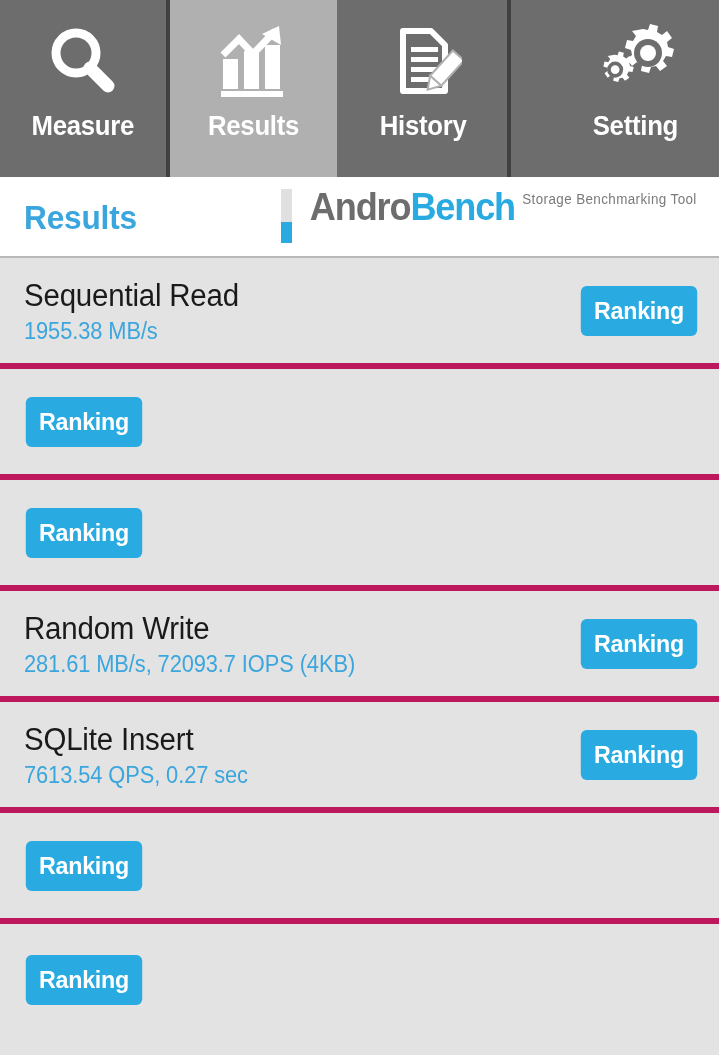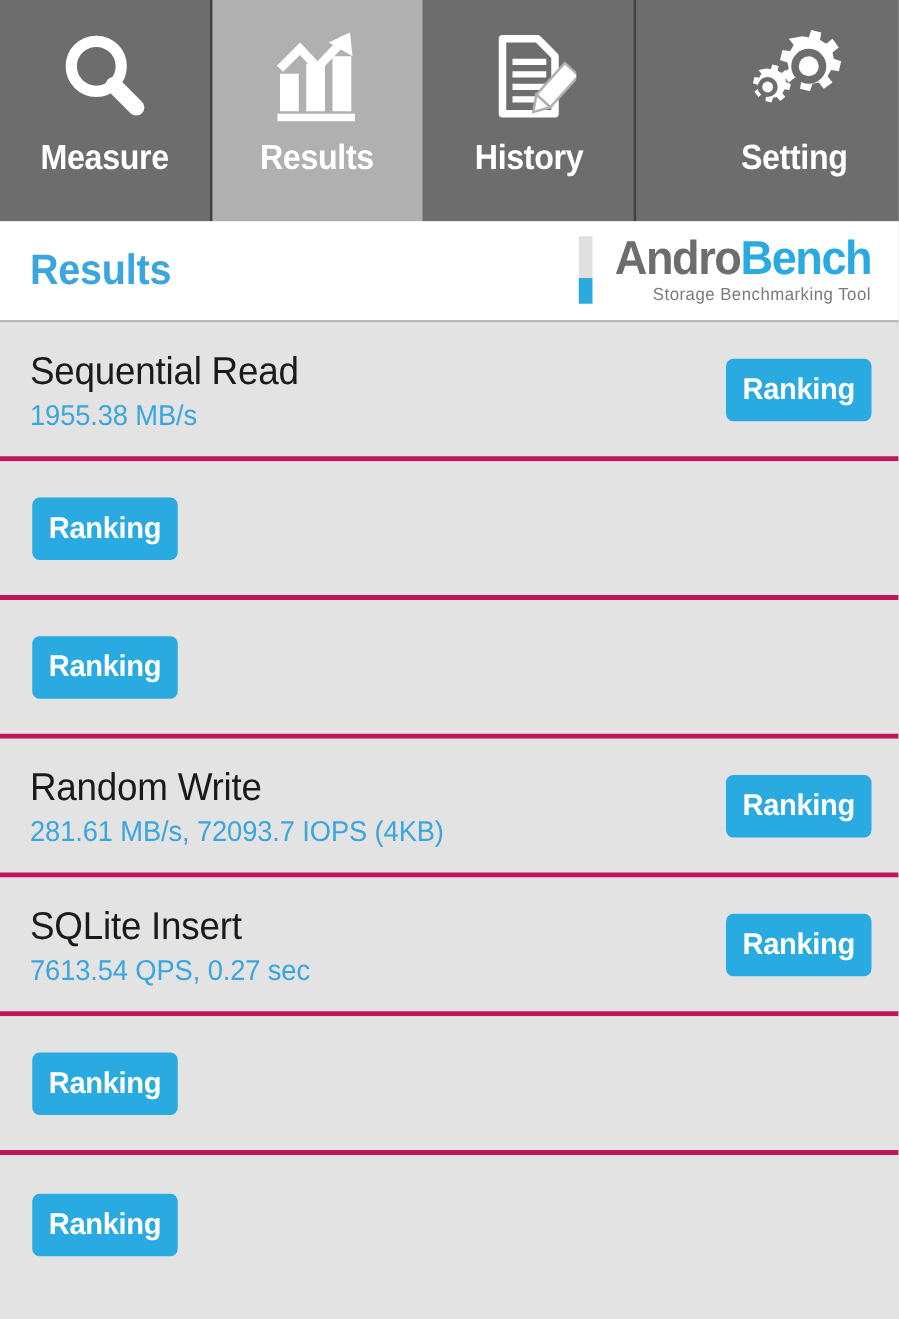--- a/index.html
+++ b/index.html
@@ -21,21 +21,21 @@
   }
   .tab {
     flex: 1 1 0;
     height: 177px;
     background: #6d6d6d;
     display: flex;
     flex-direction: column;
     align-items: center;
     justify-content: flex-start;
     position: relative;
-    border-right: 2px solid #404040;
+    border-right: 4px solid #404040;
     padding-top: 18px;
   }
   .tab:last-child { border-right: none; padding-left: 42px; }
   .tab.active { background: #b0b0b0; border-right-color: #6d6d6d; }
   .tab.active + .tab { border-left: none; }
 
   .tab-icon {
     height: 86px;
     width: 92px;
     display: flex;
@@ -86,21 +86,21 @@
     align-items: flex-start;
     height: 58px;
   }
   .logo-bar {
     width: 11px;
     height: 54px;
     margin-right: 7px;
     background: linear-gradient(to bottom, #e0e0e0 0%, #e0e0e0 62%, #29abe2 62%, #29abe2 100%);
     flex: none;
   }
-  .logo-text { display: flex; flex-direction: column; align-items: flex-end; }
+  .logo-text { display: flex; }
   .logo-main {
     font-size: 38px;
     font-weight: bold;
     line-height: 0.95;
     letter-spacing: -1.2px;
     transform: scaleX(0.95);
     transform-origin: right center;
     white-space: nowrap;
   }
   .logo-andro { color: #6d6d6d; }
@@ -118,21 +118,21 @@
   
   .list {
     background: #e3e3e3;
     height: 795px;
     overflow: hidden;
   }
   .row {
     position: relative;
     height: 111px;
     background: #e3e3e3;
-    border-bottom: 4px solid #be185d;
+    border-bottom: 6px solid #be185d;
     display: flex;
     align-items: center;
     padding: 0 20px 0 24px;
   }
   .row:last-child { border-bottom: none; }
 
   .row-texts {
     flex: 1 1 auto;
     min-width: 0;
     display: flex;

